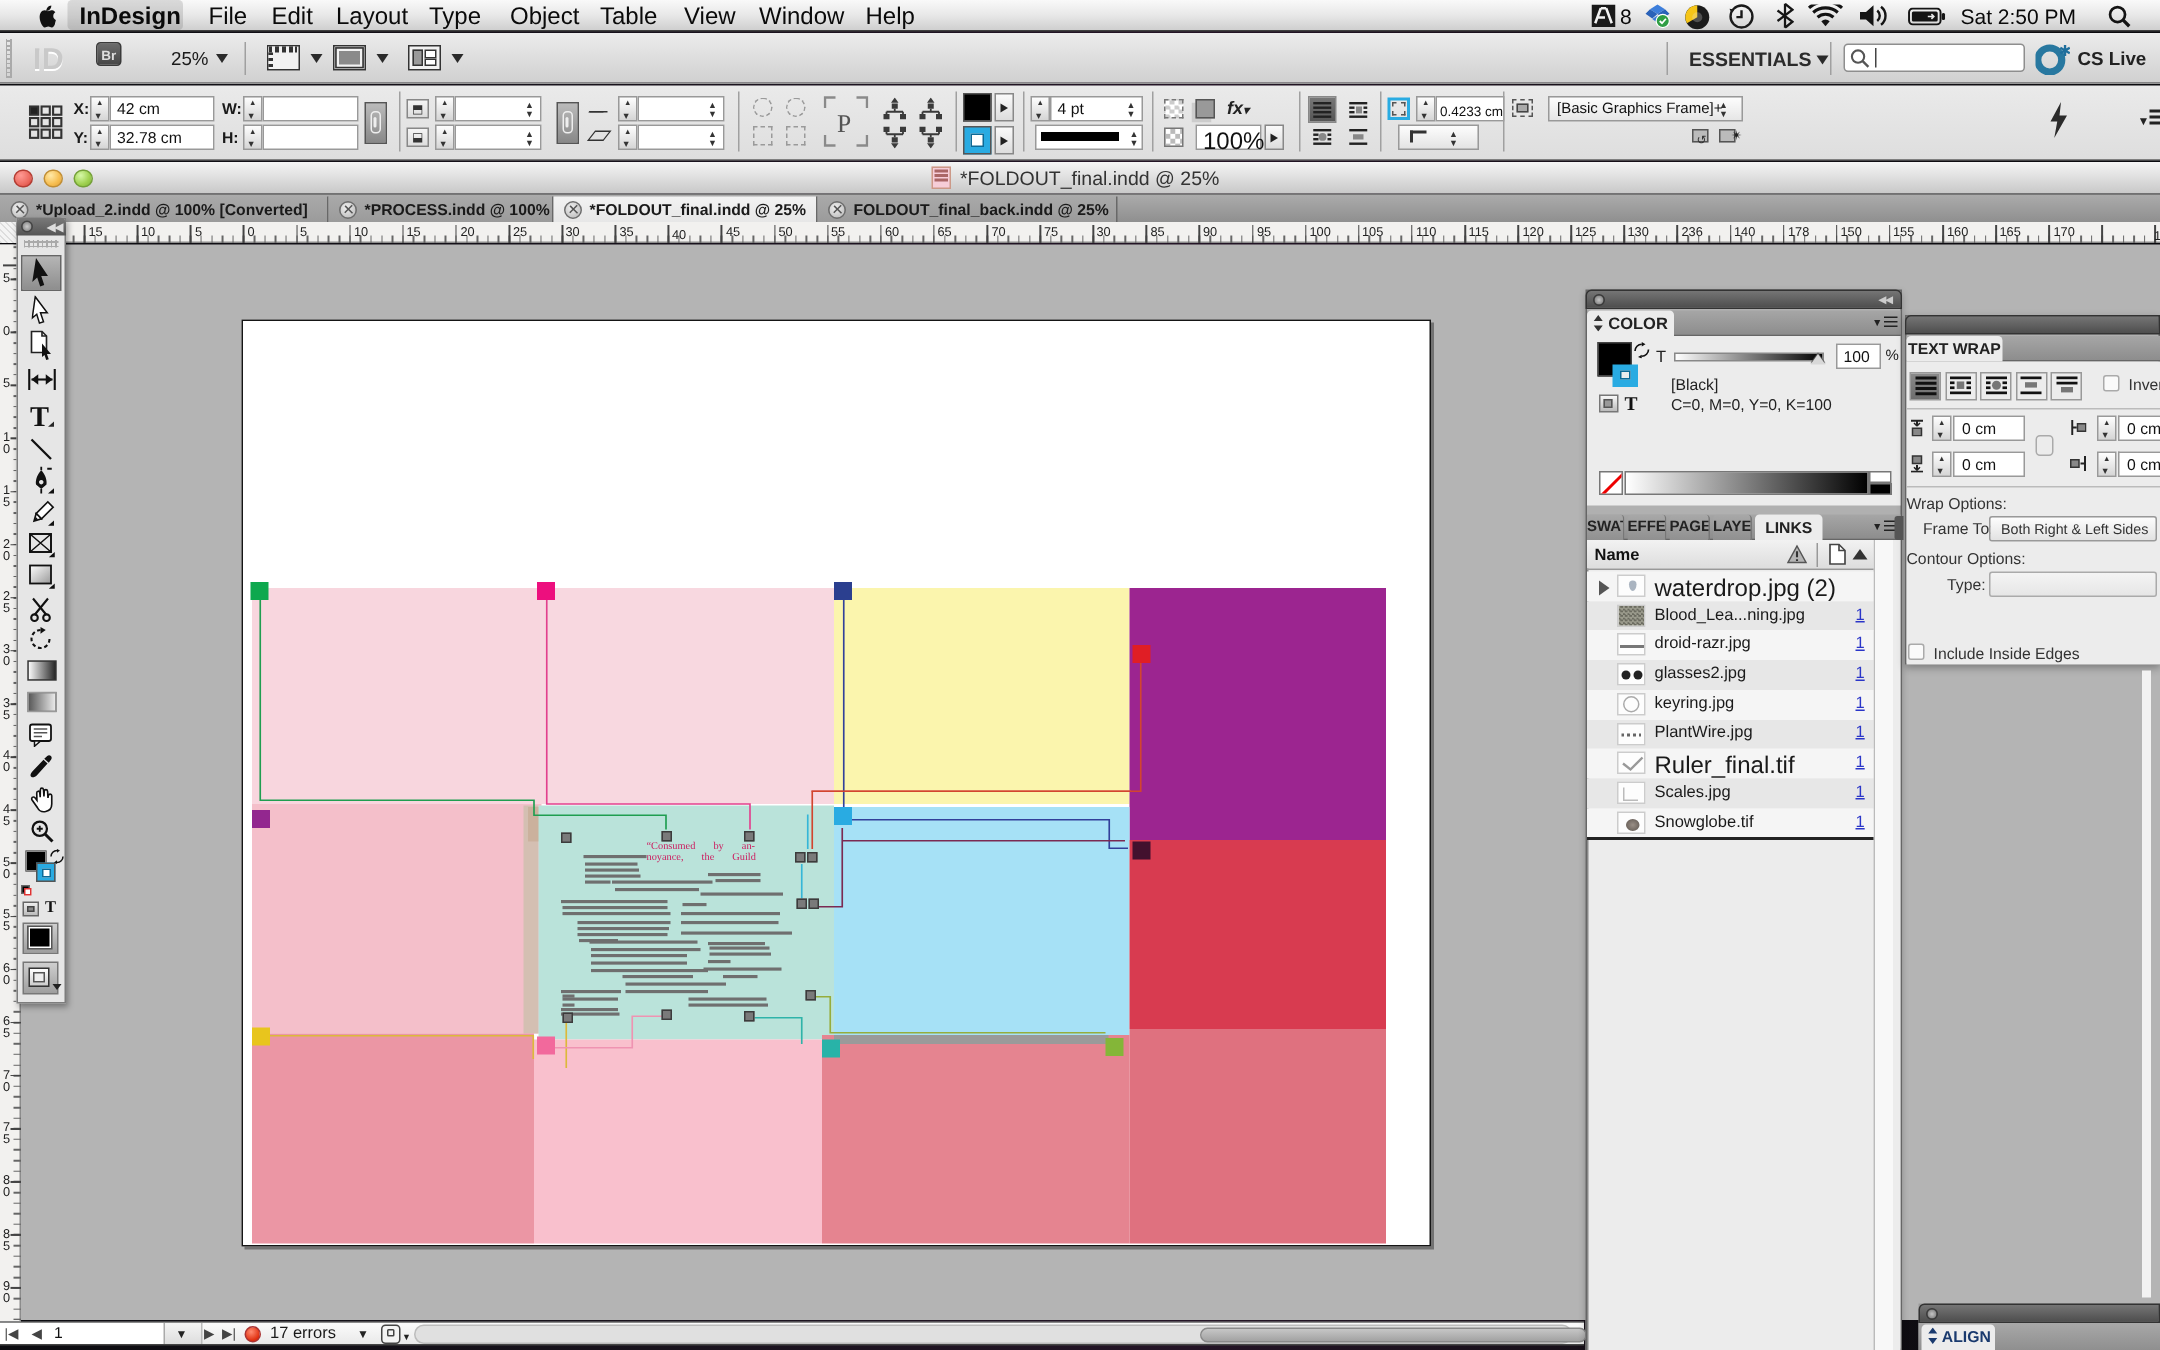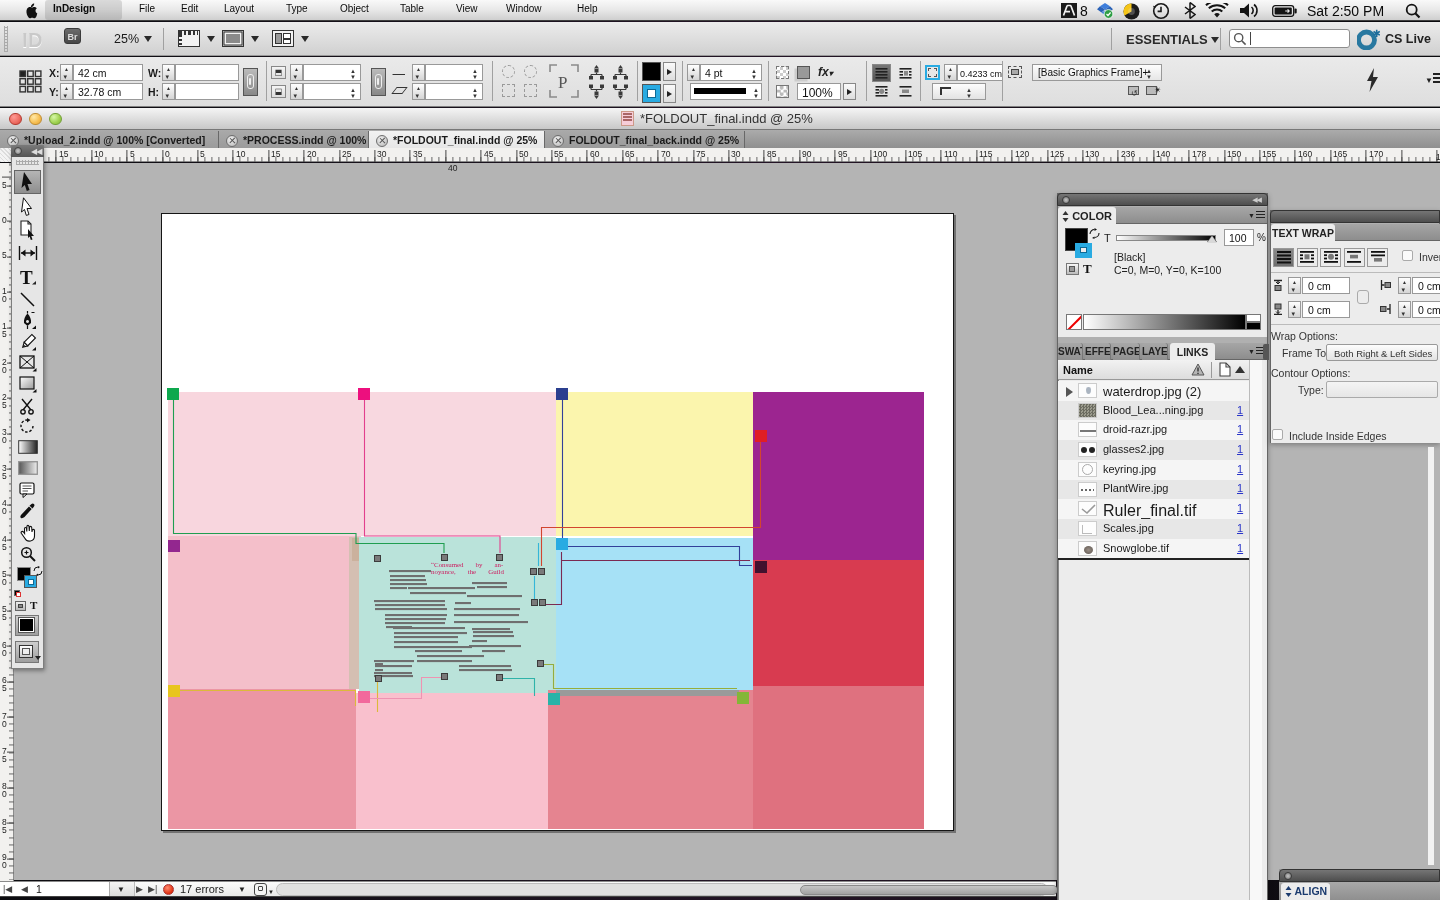--- a/index.html
+++ b/index.html
@@ -2,21 +2,21 @@
 <html><head>
 <meta charset="utf-8">
 <style>
 html,body{margin:0;padding:0;width:1440px;height:900px;overflow:hidden;font-family:"Liberation Sans",sans-serif;}
 *{box-sizing:border-box;}
 body{position:relative;background:linear-gradient(90deg,#0c0c10 0%,#18121c 30%,#241426 55%,#120e14 80%,#0a0a0e 100%);}
 .abs{position:absolute;}
 #menubar{position:absolute;left:0;top:0;width:1440px;height:21px;
  background:linear-gradient(#f9f9f9 0%,#e8e8e8 50%,#cfcfcf 100%);border-bottom:1px solid #3f3f3f;
  color:#111;}
-.mi{position:absolute;top:3px;font-size:10px;color:#0a0a0a;}
+.mi{position:absolute;top:3px;font-size:16px;color:#0a0a0a;}
 #appbar{position:absolute;left:0;top:22px;width:1440px;height:34px;
  background:linear-gradient(#ececec,#d0d0d0);border-bottom:1px solid #989898;}
 #ctrlbar{position:absolute;left:0;top:57px;width:1440px;height:50px;
  background:linear-gradient(#eaeaea,#dedede);border-bottom:1px solid #808080;font-size:10px;color:#222;}
 #titlebar{position:absolute;left:0;top:108px;width:1440px;height:21px;
  background:linear-gradient(#f5f5f5,#c8c8c8);}
 #tabbar{position:absolute;left:0;top:129px;width:1440px;height:19px;
  background:linear-gradient(#ababab,#8f8f8f);border-top:1px solid #787878;}
 .dtab{position:absolute;top:1px;height:18px;background:linear-gradient(#a9a9a9,#9a9a9a);
  border-right:1px solid #686868;font-size:10.5px;font-weight:bold;color:#1a1a1a;
@@ -367,21 +367,21 @@
 <div class="abs" style="left:751px;top:11px;font-size:6px;color:#333;">▲<br>▼</div>
 <div class="fld" style="left:690px;top:26px;width:72px;height:17px;"></div>
 <div class="abs" style="left:694px;top:31px;width:52px;height:6px;background:#000;"></div>
 <div class="abs" style="left:753px;top:30px;font-size:6px;color:#333;">▲<br>▼</div>
 <div class="sep" style="left:768px;top:4px;height:40px;"></div>
 <div class="abs" style="left:776px;top:9px;width:13px;height:13px;border:1.3px dashed #777;background:repeating-conic-gradient(#ccc 0 25%,#fff 0 50%) 0 0/6px 6px;"></div>
 <div class="abs" style="left:797px;top:9px;width:13px;height:13px;background:#999;border:1px solid #555;box-shadow:-2.5px 2.5px 0 #ccc;"></div>
 <div class="abs" style="left:818px;top:8px;font-size:12px;font-style:italic;font-weight:bold;color:#222;">fx<span style="font-size:8px;">▾</span></div>
 <div class="abs" style="left:776px;top:28px;width:13px;height:13px;border:1px solid #777;background:repeating-conic-gradient(#bbb 0 25%,#fff 0 50%) 0 0/6.5px 6.5px;"></div>
 <div class="fld" style="left:797px;top:26px;width:44px;height:17px;">
-      <div class="abs" style="left:4px;top:2px;font-size:12px;">100%</div>
+      <div class="abs" style="left:4px;top:2px;font-size:16px;">100%</div>
     </div>
 <div class="abs" style="left:843px;top:26px;width:13px;height:17px;background:linear-gradient(#fafafa,#ddd);border:1px solid #888;"></div>
     <div class="abs" style="left:847px;top:31.5px;width:0;height:0;border-top:3.5px solid transparent;border-bottom:3.5px solid transparent;border-left:5px solid #222;"></div>
 <div class="sep" style="left:866px;top:4px;height:40px;"></div>
 <div class="icb" style="left:872px;top:7px;width:19px;height:18px;background:linear-gradient(#777,#555);"></div>
 <svg class="abs" style="left:874px;top:9px" width="15" height="15" viewBox="0 0 15 15">
       <g fill="#222">
         <rect x="1.5" y="2" width="12" height="1.6"></rect>
         <rect x="1.5" y="5" width="12" height="1.6"></rect>
         <rect x="1.5" y="8" width="12" height="1.6"></rect>
@@ -466,21 +466,21 @@
 <div class="rnum" style="left:94px;top:1px;">10</div>
 <div class="rnum" style="left:130px;top:1px;">5</div>
 <div class="rnum" style="left:165px;top:1px;">0</div>
 <div class="rnum" style="left:200px;top:1px;">5</div>
 <div class="rnum" style="left:236px;top:1px;">10</div>
 <div class="rnum" style="left:271px;top:1px;">15</div>
 <div class="rnum" style="left:307px;top:1px;">20</div>
 <div class="rnum" style="left:342px;top:1px;">25</div>
 <div class="rnum" style="left:377px;top:1px;">30</div>
 <div class="rnum" style="left:413px;top:1px;">35</div>
-<div class="rnum" style="left:448px;top:15px;">40</div>
+<div class="rnum" style="left:448px;top:3px;">40</div>
 <div class="rnum" style="left:484px;top:1px;">45</div>
 <div class="rnum" style="left:519px;top:1px;">50</div>
 <div class="rnum" style="left:554px;top:1px;">55</div>
 <div class="rnum" style="left:590px;top:1px;">60</div>
 <div class="rnum" style="left:625px;top:1px;">65</div>
 <div class="rnum" style="left:661px;top:1px;">70</div>
 <div class="rnum" style="left:696px;top:1px;">75</div>
 <div class="rnum" style="left:731px;top:1px;">30</div>
 <div class="rnum" style="left:767px;top:1px;">85</div>
 <div class="rnum" style="left:802px;top:1px;">90</div>
@@ -723,21 +723,21 @@
 <svg class="abs" style="left:1219px;top:362px" width="12" height="15" viewBox="0 0 12 15">
     <path d="M1 1 L7 1 L11 5 L11 14 L1 14 Z" fill="#fff" stroke="#444" stroke-width="1.1"></path>
     <path d="M7 1 L7 5 L11 5" fill="none" stroke="#444" stroke-width="1.1"></path>
   </svg>
 <div class="abs" style="left:1235px;top:366px;width:0;height:0;border-left:5px solid transparent;border-right:5px solid transparent;border-bottom:7px solid #333;"></div>
 <div class="abs" style="left:1058px;top:381px;width:191px;height:20px;background:#f5f5f5;"></div>
 <div class="abs" style="left:1066px;top:387px;width:0;height:0;border-top:5px solid transparent;border-bottom:5px solid transparent;border-left:7px solid #555;"></div>
 <div class="abs" style="left:1078px;top:383px;width:19px;height:15px;background:#fdfdfd;border:1px solid #ccc;overflow:hidden;">
 <div class="abs" style="left:7px;top:3px;width:5px;height:7px;background:#aab4c0;border-radius:50% 50% 50% 50%/ 35% 35% 65% 65%;"></div>
   </div>
-<div class="abs" style="left:1103px;top:384px;font-size:13px;color:#1a1a1a;">waterdrop.jpg (2)</div>
+<div class="abs" style="left:1103px;top:384px;font-size:16px;color:#1a1a1a;">waterdrop.jpg (2)</div>
 <div class="abs" style="left:1058px;top:401px;width:191px;height:20px;background:#e7e7e7;"></div>
 <div class="abs" style="left:1078px;top:403px;width:19px;height:15px;background:#fdfdfd;border:1px solid #ccc;overflow:hidden;">
 <div class="abs" style="left:0;top:0;width:19px;height:15px;background:repeating-conic-gradient(#6b6b60 0 25%,#9b9b8d 0 50%) 0 0/3px 3px;"></div>
   </div>
 <div class="abs" style="left:1103px;top:404px;font-size:11px;color:#1a1a1a;">Blood_Lea...ning.jpg</div>
 <div class="abs" style="left:1237px;top:404px;font-size:11px;color:#2a35c8;text-decoration:underline;">1</div>
 <div class="abs" style="left:1058px;top:420px;width:191px;height:20px;background:#f5f5f5;"></div>
 <div class="abs" style="left:1078px;top:422px;width:19px;height:15px;background:#fdfdfd;border:1px solid #ccc;overflow:hidden;">
 <div class="abs" style="left:1px;top:7px;width:16px;height:1.6px;background:#777;"></div>
   </div>

